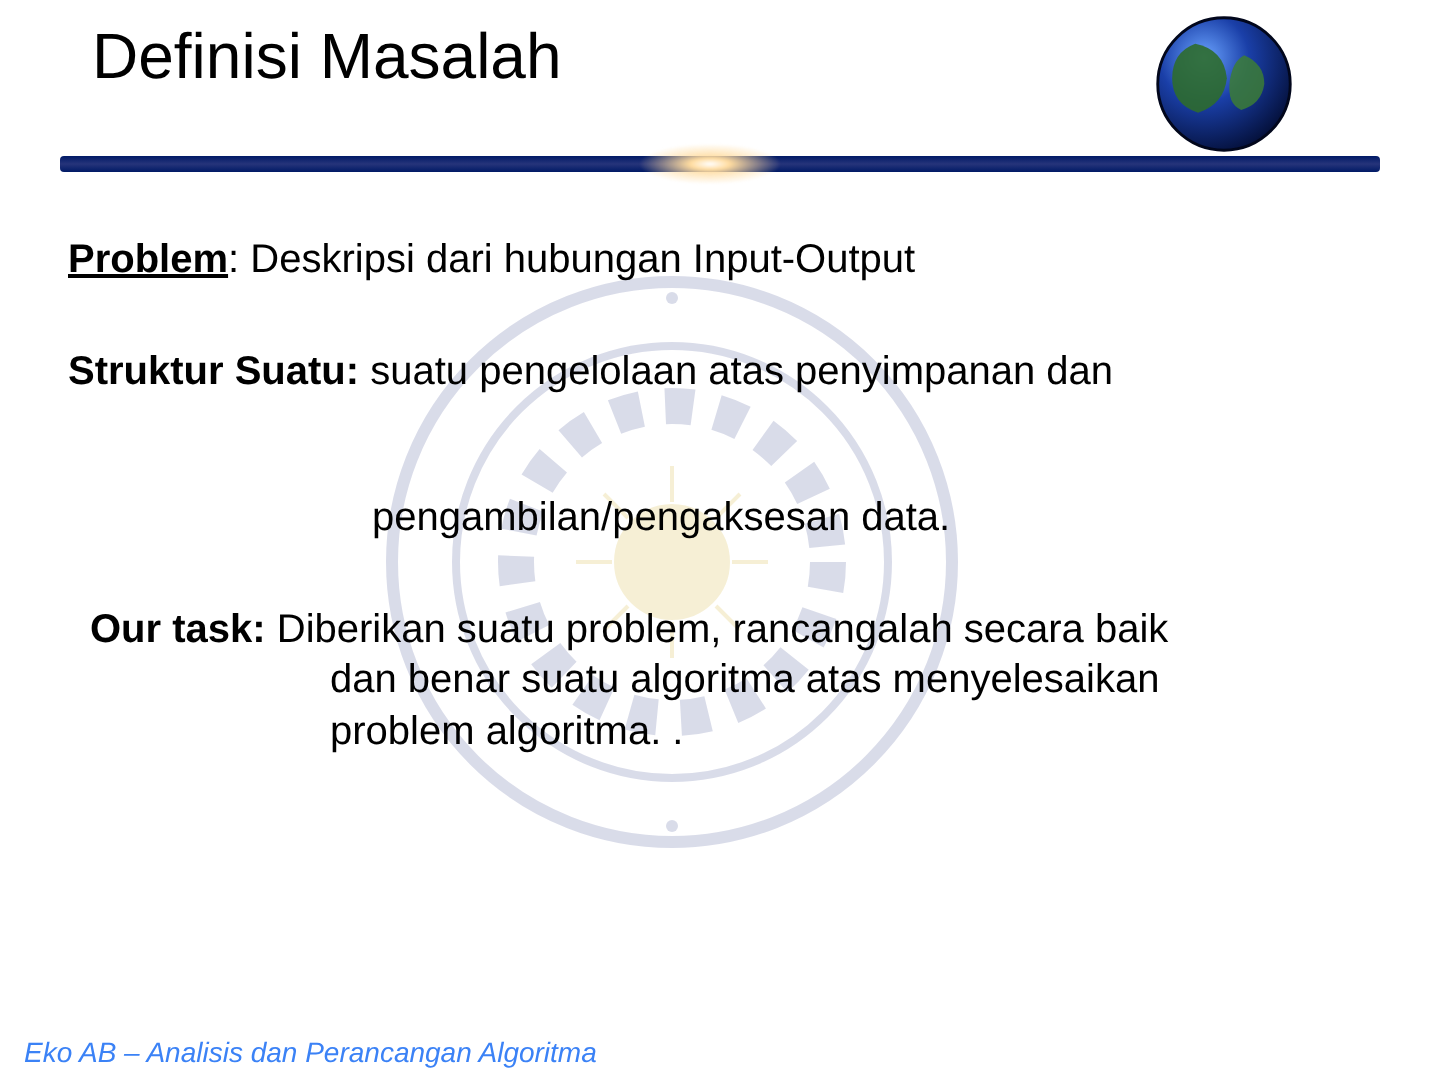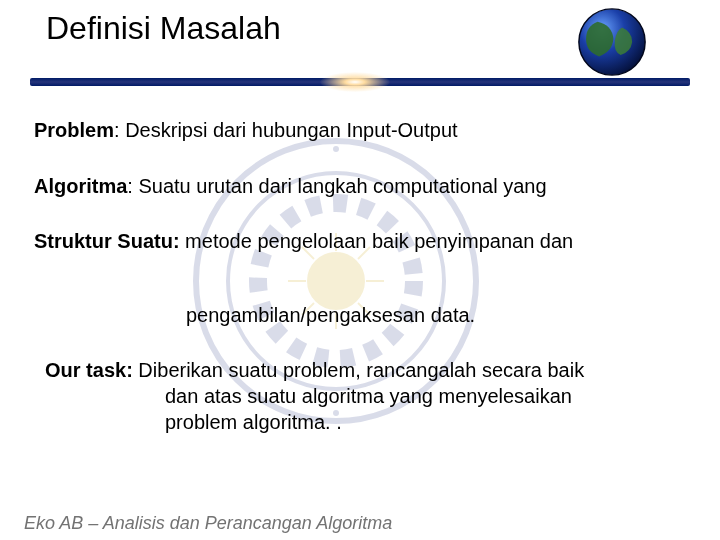--- a/index.html
+++ b/index.html
@@ -74,31 +74,31 @@
     top: 118px;
     font-size: 20px;
     line-height: 1.28;
   }
   .def {
     margin-bottom: 30px;
   }
   .label {
     font-weight: 700;
   }
-  .under { }
+  .under { text-decoration: underline; }
   .indent1 { padding-left: 96px; }
   .indent2 { padding-left: 152px; margin-top: 48px; }
   .indent3 { padding-left: 120px; }
   .footer {
     position: absolute;
-    left: 24px;
+    left: 12px;
     bottom: 6px;
     font-style: italic;
-    font-size: 18px;
-    color: #737373;
+    font-size: 14px;
+    color: #3b82f6;
   }
 </style>
 </head>
 <body>
 
 <div class="slide">
 
   <div class="watermark">
     <svg viewBox="0 0 300 300">
       <circle cx="150" cy="150" r="140" fill="none" stroke="#1a2a7a" stroke-width="6"></circle>
@@ -150,37 +150,34 @@
     <div class="hr-glow"></div>
   </div>
 
   <div class="body-area">
 
     <div class="def">
       <span class="label under">Problem</span><span>:  </span><span>Deskripsi dari hubungan Input-Output</span>
     </div>
 
     <div class="def">
-      <div>
-        <span class="label under">Algoritma</span><span>: </span><span>Suatu urutan dari langkah computational yang</span>
-      </div>
     </div>
 
     <div class="def">
       <div>
-        <span class="label">Struktur Suatu:</span><span> metode pengelolaan baik penyimpanan dan</span>
+        <span class="label">Struktur Suatu:</span><span> suatu pengelolaan atas penyimpanan dan</span>
       </div>
       <div class="indent2">pengambilan/pengaksesan data.</div>
     </div>
 
     <div class="def" style="margin-left:11px;">
       <div>
         <span class="label">Our task:</span><span> Diberikan suatu problem, rancangalah secara baik</span>
       </div>
-      <div class="indent3">dan atas suatu algoritma yang menyelesaikan</div>
+      <div class="indent3">dan benar suatu algoritma atas menyelesaikan</div>
       <div class="indent3">problem algoritma. .</div>
     </div>
 
   </div>
 
   <div class="footer">Eko AB – Analisis dan Perancangan Algoritma</div>
 
 </div>
 
 </body></html>

